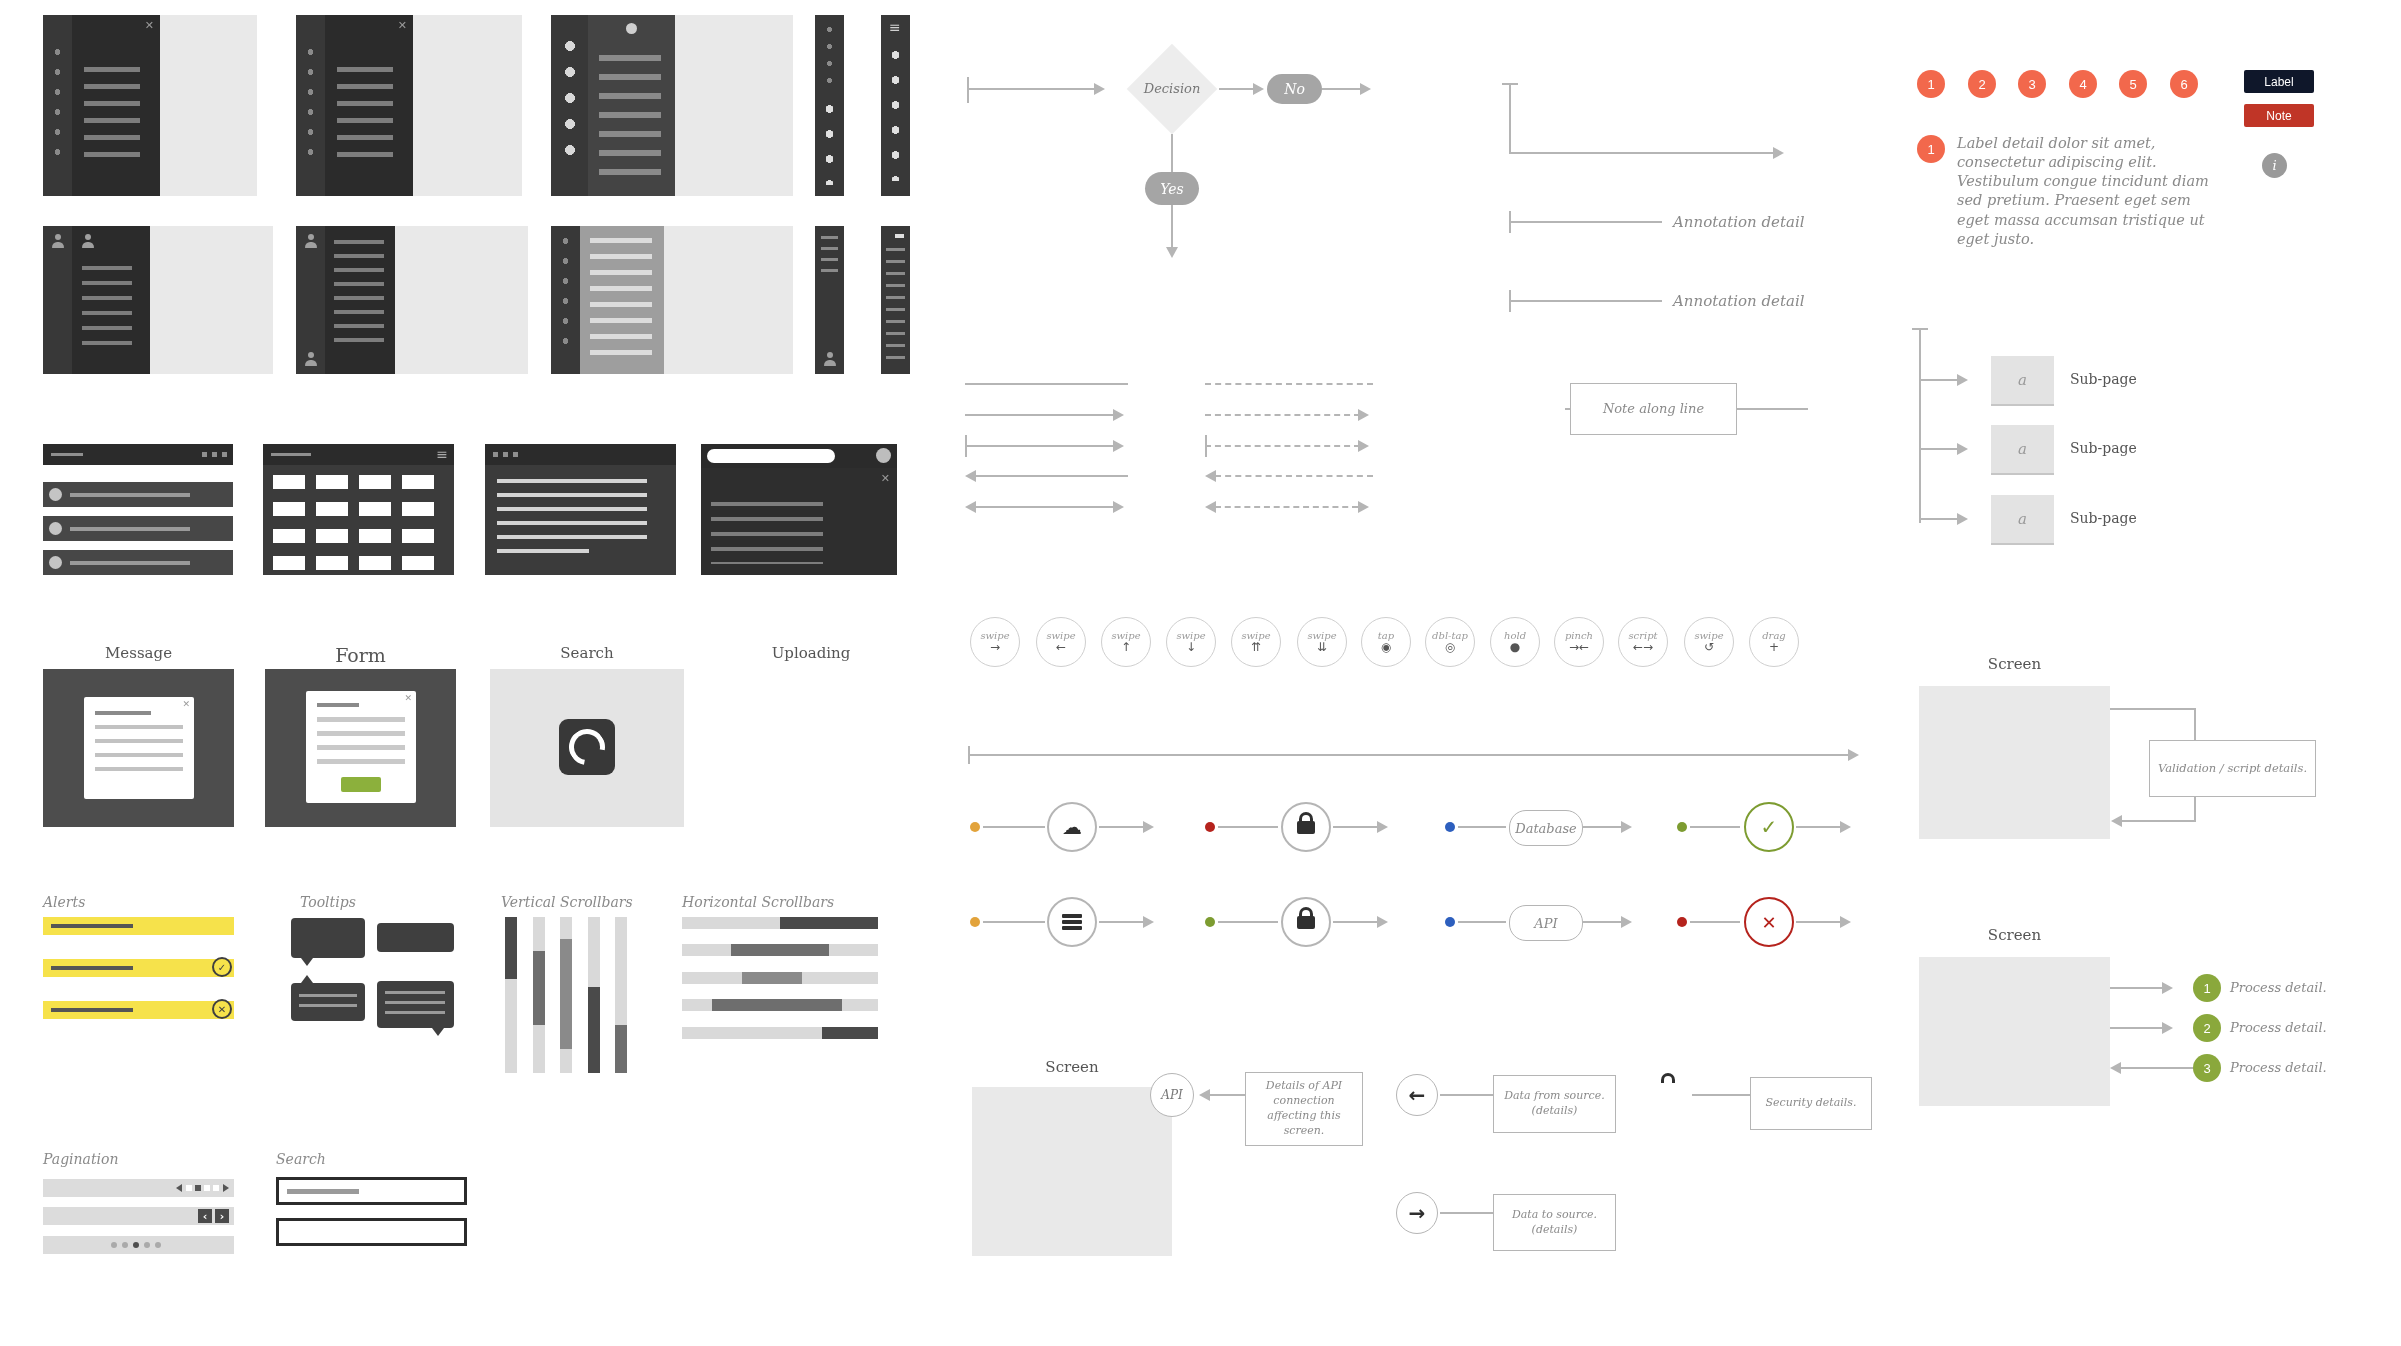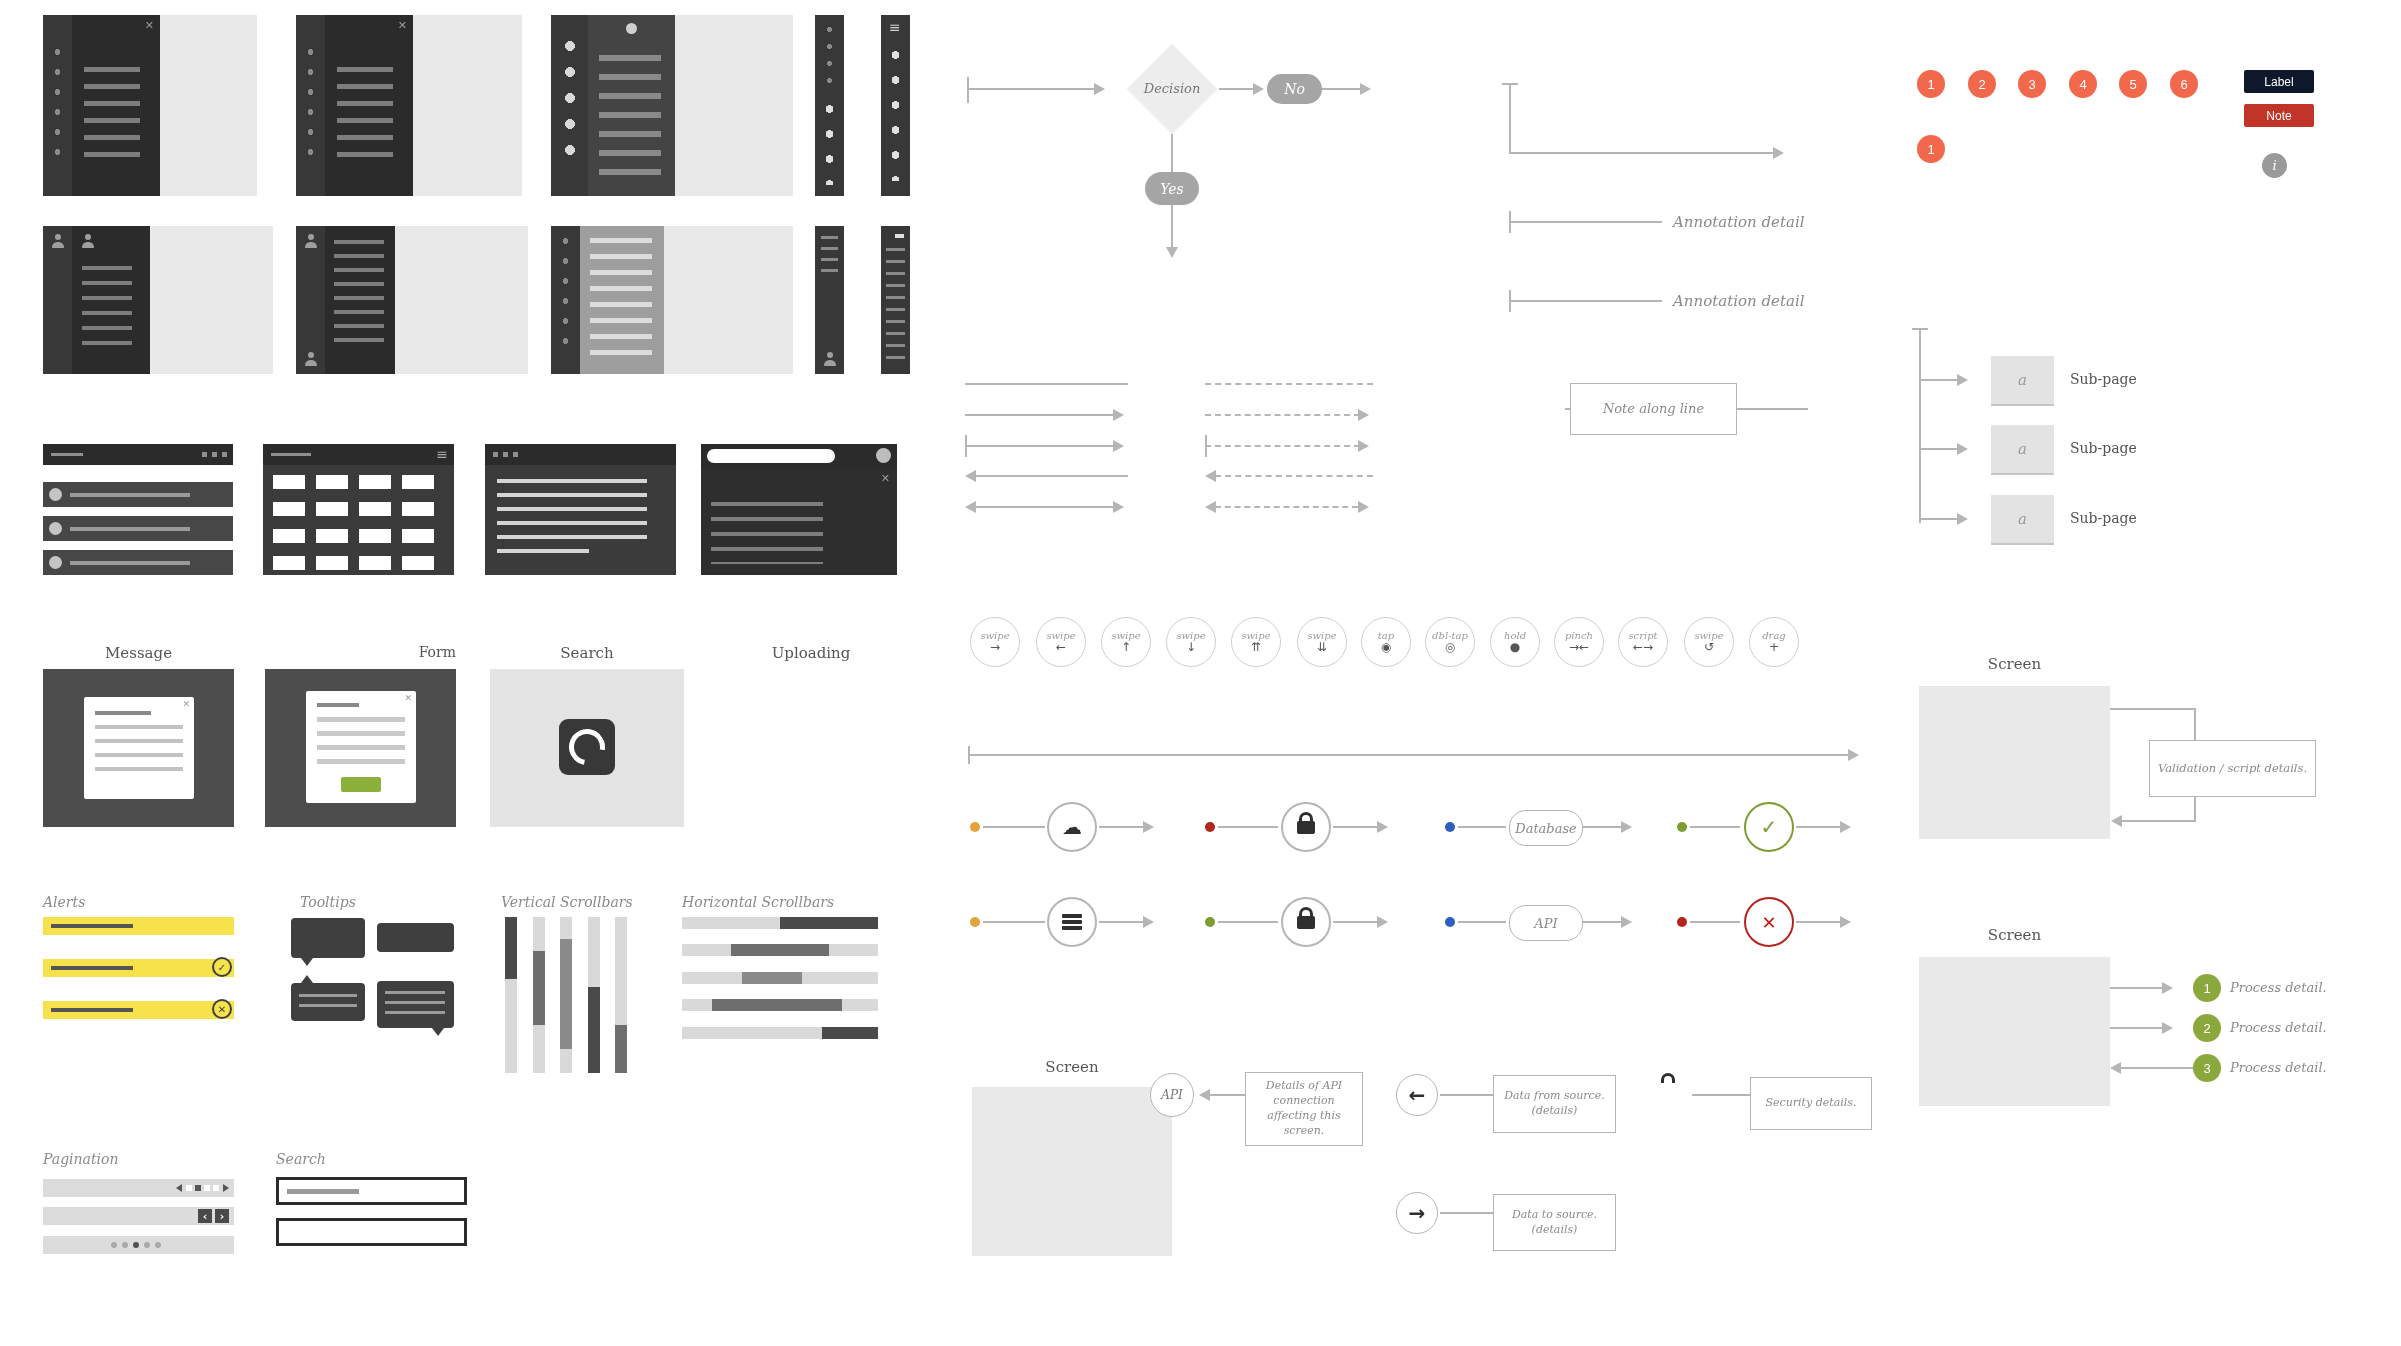--- a/index.html
+++ b/index.html
@@ -186,21 +186,21 @@
       <div class="abs" style="left:6px;top:5px;width:128px;height:14px;background:#fff;border-radius:7px"></div>
       <div class="abs" style="right:6px;top:4px;width:15px;height:15px;border-radius:50%;background:#bdbdbd"></div>
     </div>
     <div class="abs" style="left:0;top:24px;width:196px;height:107px;background:#2e2e2e">
       <span class="x" style="right:7px;top:5px">✕</span>
       <div class="ls" style="left:10px;top:34px;width:112px;height:62px;--c:#7d7d7d;--t:4px;--s:15px"></div>
     </div>
   </div>
 
   <div class="hd" style="left:43px;top:644px;width:191px;text-align:center;font-size:15px">Message</div>
-  <div class="hd" style="left:265px;top:644px;width:191px;text-align:right;font-size:14px">Form</div>
+  <div class="hd" style="left:265px;top:644px;width:191px;text-align:center;font-size:19px">Form</div>
   <div class="hd" style="left:490px;top:644px;width:194px;text-align:center;font-size:15px">Search</div>
   <div class="hd" style="left:714px;top:644px;width:194px;text-align:center;font-size:15px">Uploading</div>
 
   <div class="abs" style="left:43px;top:669px;width:191px;height:158px;background:#4d4d4d">
     <div class="abs" style="left:41px;top:28px;width:110px;height:102px;background:#fff;border-radius:2px">
       <span class="x" style="right:4px;top:3px;font-size:9px">✕</span>
       <div class="abs" style="left:11px;top:14px;width:56px;height:4px;background:#8a8a8a"></div>
       <div class="ls" style="left:11px;top:28px;width:88px;height:56px;--c:#c2c2c2;--t:4px;--s:14px"></div>
     </div>
   </div>
@@ -508,20 +508,21 @@
   <div class="mk" style="left:1968px;top:70px">2</div>
   <div class="mk" style="left:2018px;top:70px">3</div>
   <div class="mk" style="left:2069px;top:70px">4</div>
   <div class="mk" style="left:2119px;top:70px">5</div>
   <div class="mk" style="left:2170px;top:70px">6</div>
 
   <div class="chip" style="left:2244px;top:70px;background:#0f172a">Label</div>
   <div class="chip" style="left:2244px;top:104px;background:#c03527">Note</div>
 
   <div class="mk" style="left:1917px;top:135px">1</div>
+  <div class="it" style="left:1957px;top:134px;width:252px;font-size:14.5px;line-height:1.32">Label detail dolor sit amet, consectetur adipiscing elit. Vestibulum congue tincidunt diam sed pretium. Praesent eget sem eget massa accumsan tristique ut eget justo.</div>
   <div class="abs" style="left:2262px;top:153px;width:25px;height:25px;border-radius:50%;background:#9a9a9a;color:#fff;display:flex;align-items:center;justify-content:center;font:italic 13px 'DejaVu Serif',serif">i</div>
 
   <div class="hl" style="left:1912px;top:328px;width:16px"></div>
   <div class="vl" style="left:1919px;top:329px;height:194px"></div>
 
   <div class="hl" style="left:1919px;top:379px;width:42px"></div>
   <span class="ar" style="left:1957px;top:374px"></span>
   <div class="abs" style="left:1991px;top:356px;width:63px;height:48px;background:#e3e3e3;border-bottom:2px solid #c6c6c6;display:flex;align-items:center;justify-content:center;font:italic 15px 'DejaVu Serif',serif;color:#9a9a9a">a</div>
   <div class="hd" style="left:2070px;top:371px;font-size:14px">Sub-page</div>
 

